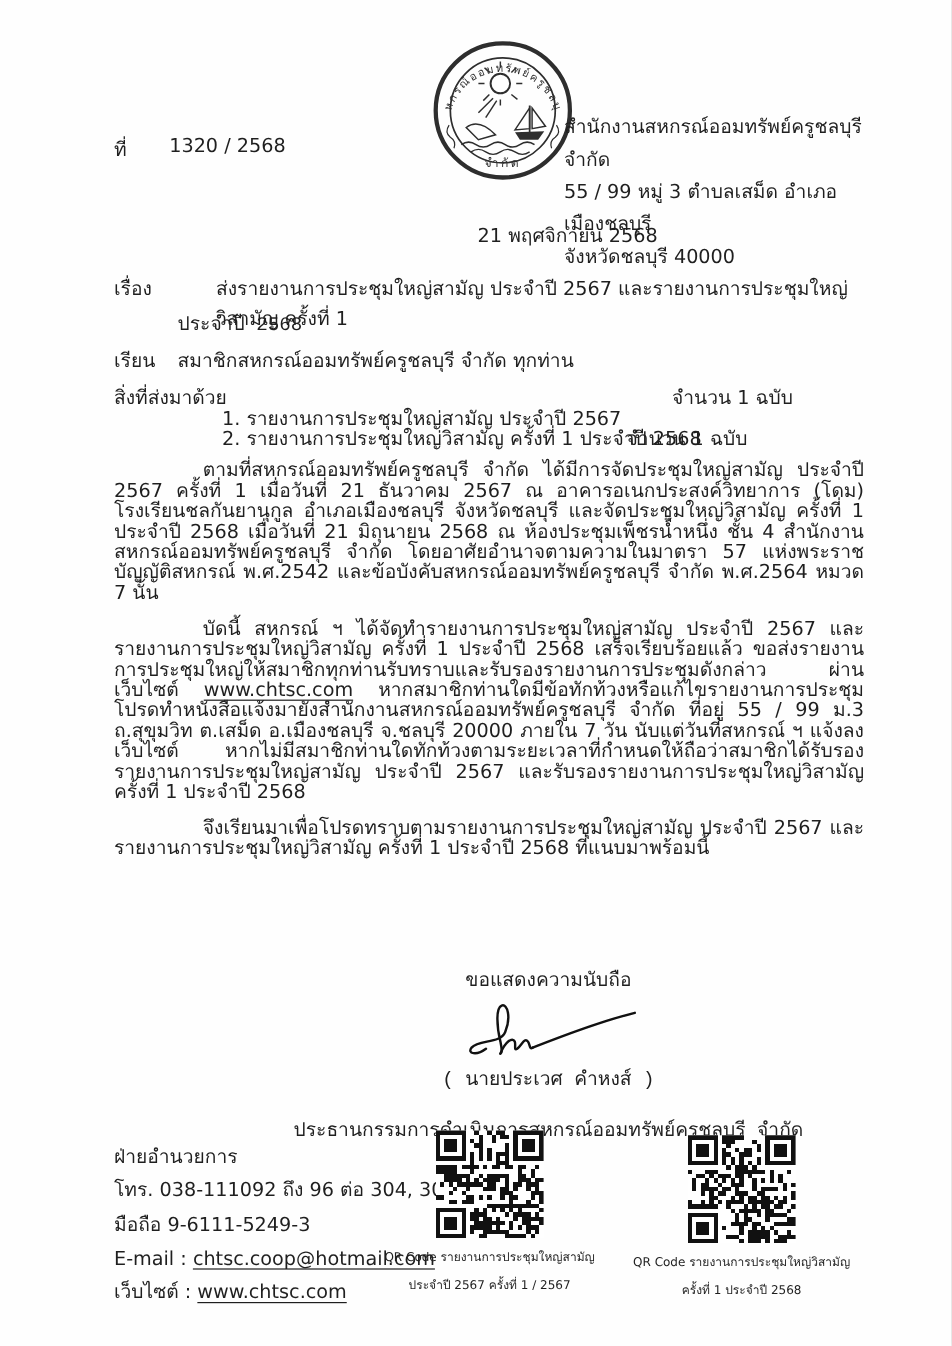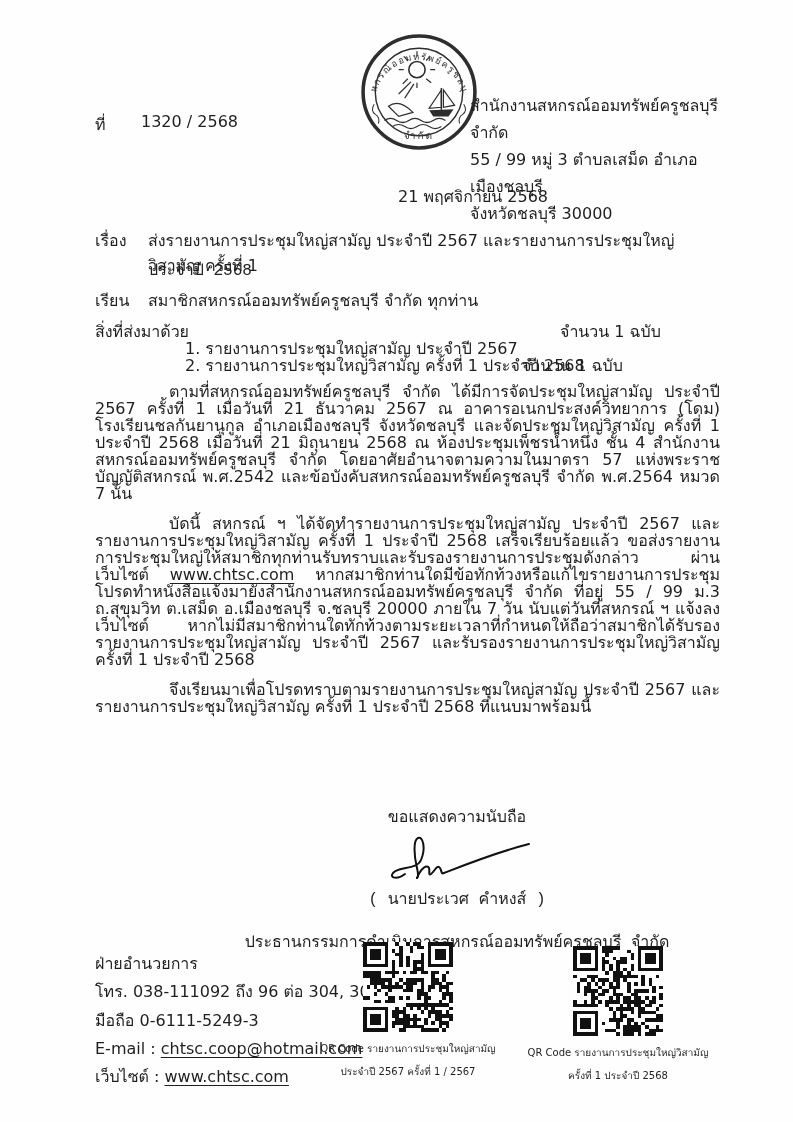--- a/index.html
+++ b/index.html
@@ -17,21 +17,21 @@
   .doc-number { left:95px; top:112px; display:flex; }
   .doc-number .lbl { width:46px; }
   .seal-wrap { left:358px; top:28px; width:122px; height:128px; }
   .seal-wrap svg { width:100%; height:100%; }
   .org-block { left:470px; top:92px; width:255px; line-height:27px; }
   .date-line { left:398px; top:184px; }
 
   
   .ref-row { left:95px; width:630px; display:flex; }
   .ref-row .lbl { flex:0 0 53px; }
-  .subject-row { top:228px; }
+  .subject-row { top:228px;gap:32px; }
   .subject-line2 { left:148px; top:257px;font-family:Liberation Mono, monospace; }
   .to-row { top:288px; }
   .enc-label { left:95px; top:319px; }
   .enc-item1 { left:185px; top:336px; }
   .enc-count1 { left:560px; top:319px; }
   .enc-item2 { left:185px; top:353px;text-align:center; }
   .enc-count2 { left:522px; top:353px; }
 
   
   .body-text { left:95px; top:383px; width:625px; line-height:17px; text-align:justify; }
@@ -108,21 +108,21 @@
       <g class="seal-stroke" stroke-width="1">
         <path d="M16,72 q-4,6 1,10 q5,3 3,9" fill="none"></path>
         <path d="M104,72 q4,6 -1,10 q-5,3 -3,9" fill="none"></path>
       </g>
     </svg>
   </div>
 
   <div class="abs org-block">
     <div>สำนักงานสหกรณ์ออมทรัพย์ครูชลบุรี  จำกัด</div>
     <div>55 / 99  หมู่  3  ตำบลเสม็ด  อำเภอเมืองชลบุรี</div>
-    <div>จังหวัดชลบุรี  30000</div>
+    <div>จังหวัดชลบุรี  40000</div>
   </div>
 
   <div class="abs date-line">21  พฤศจิกายน  2568</div>
 
   <div class="abs ref-row subject-row">
     <span class="lbl">เรื่อง</span>
     <span>ส่งรายงานการประชุมใหญ่สามัญ  ประจำปี  2567  และรายงานการประชุมใหญ่วิสามัญ  ครั้งที่  1</span>
   </div>
   <div class="abs subject-line2">ประจำปี 2568</div>
 
@@ -152,21 +152,21 @@
         <path d="M67,43 C90,34 120,22 152,14"></path>
       </g>
     </svg>
     <div>( นายประเวศ  คำหงส์ )</div>
     <div class="closing-title">ประธานกรรมการดำเนินการสหกรณ์ออมทรัพย์ครูชลบุรี  จำกัด</div>
   </div>
 
   <div class="abs footer-contacts">
     <div>ฝ่ายอำนวยการ</div>
     <div>โทร.  038-111092 ถึง 96 ต่อ 304, 305</div>
-    <div>มือถือ  0-6111-5249-3</div>
+    <div>มือถือ  9-6111-5249-3</div>
     <div><span>E-mail : </span><span class="u">chtsc.coop@hotmail.com</span></div>
     <div><span>เว็บไซต์ : </span><span class="u">www.chtsc.com</span></div>
   </div>
 
   <div class="abs qr-block qr1">
     <svg id="qr-svg-1" viewBox="0 0 100 100" shape-rendering="crispEdges">
         <rect x="0" y="0" width="100" height="100" fill="#fff"></rect>
         <rect x="36" y="0" width="4" height="4" fill="#111"></rect>
         <rect x="48" y="0" width="4" height="4" fill="#111"></rect>
         <rect x="56" y="0" width="4" height="4" fill="#111"></rect>

